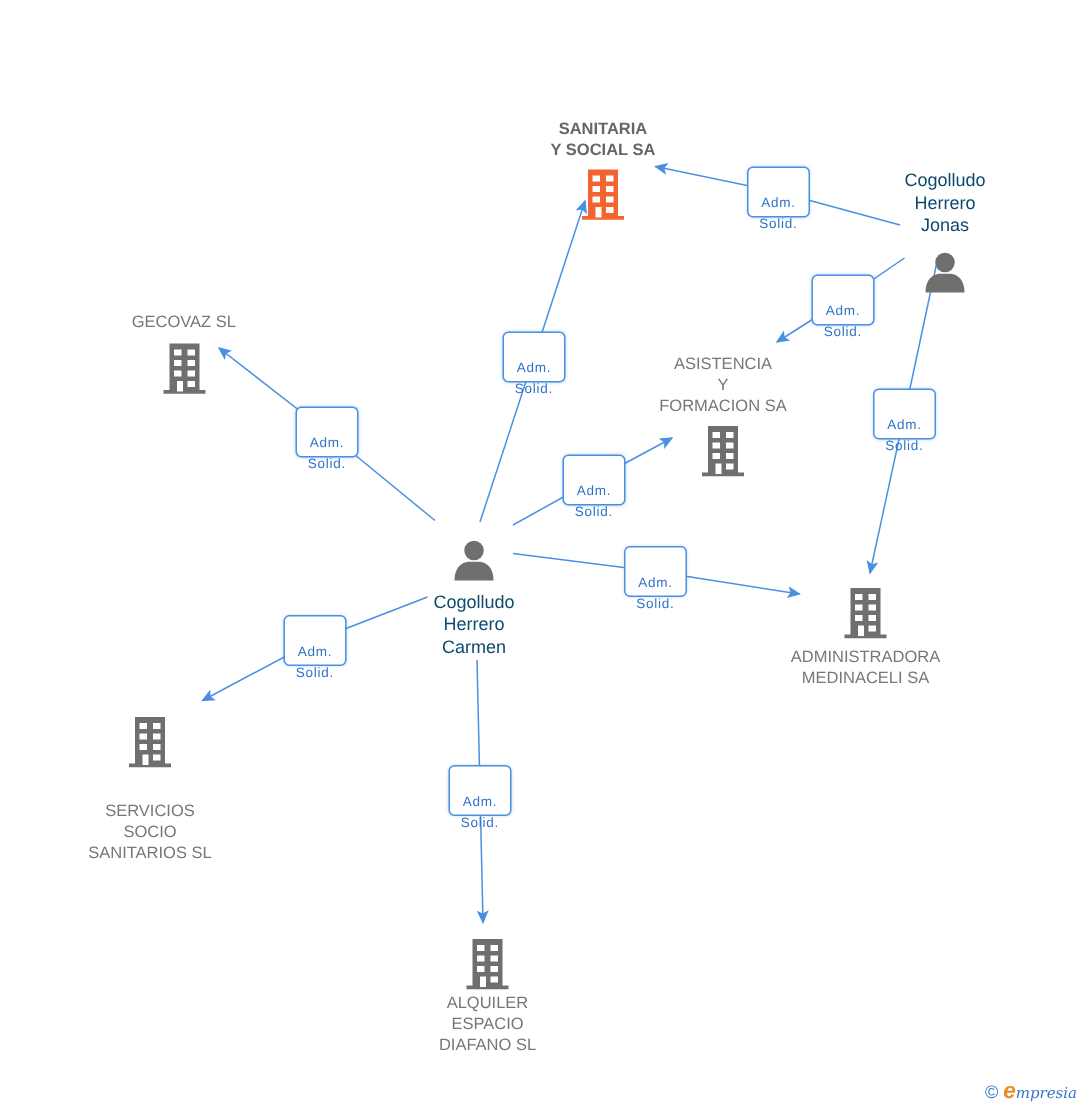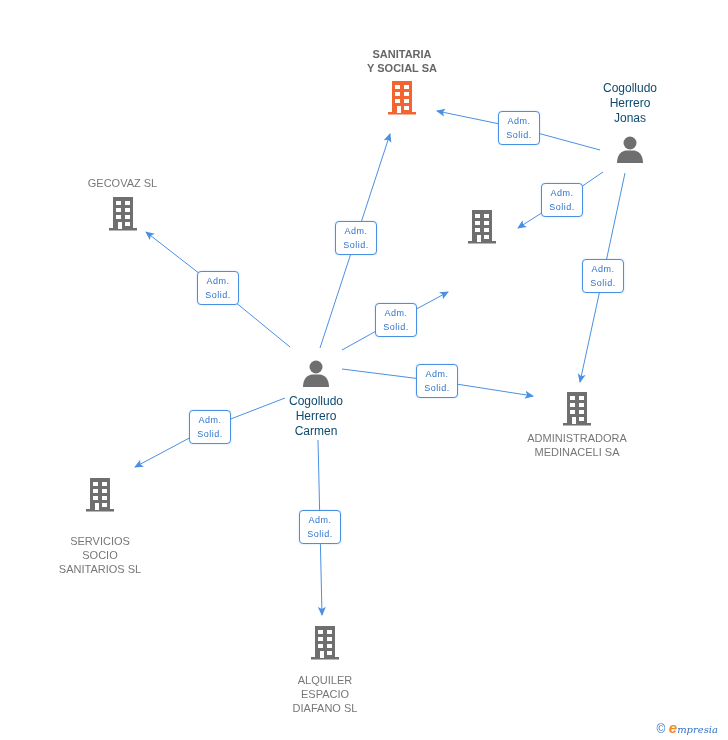--- a/index.html
+++ b/index.html
@@ -1,27 +1,27 @@
 <!DOCTYPE html>
 <html><head>
 <meta charset="utf-8">
 <style>
   html, body { margin: 0; padding: 0; background: #ffffff; }
   body { width: 728px; height: 740px; position: relative; overflow: hidden;
          font-family: "Liberation Sans", sans-serif; }
   #edges { position: absolute; left: 0; top: 0; width: 728px; height: 740px; }
   .node { position: absolute; text-align: center; color: #777; font-size: 11px; line-height: 14px; }
-  .node .lbl { white-space: pre-line; }
+  .node .lbl { white-space: pre-line; margin-top: 32px; }
   .node.main .lbl { font-weight: bold; color: #666; font-size: 11px; }
   .person .lbl { font-size: 12px; line-height: 15px; color: #0c4a6e; }
   .icon { display: block; margin: 0 auto; }
   .edge-label { position: absolute; width: 42px; height: 34px; box-sizing: border-box;
                 border: 1px solid #4a90e2; border-radius: 4px; background: #fff;
                 color: #2f73c9; font-size: 9px; line-height: 14px; text-align: center;
-                padding-top: 2px; letter-spacing: 0.5px; white-space: pre-line;
+                padding-top: 16px; letter-spacing: 0.5px; white-space: pre-line;
                 box-shadow: 0 0 2px rgba(74,144,226,0.35); cursor: pointer; }
   .footer { position: absolute; right: 10px; bottom: 4px; font-size: 12px; color: #2f73c9; }
   .footer .brand { font-family: "DejaVu Serif", serif; font-style: italic; color: #2f73c9; font-size: 10px; }
   .footer .brand-e { color: #f08a24; font-size: 15px; font-weight: bold; font-style: italic; }
 </style>
 </head>
 <body>
 
 <svg id="edges" xmlns="http://www.w3.org/2000/svg">
   <defs>
@@ -81,20 +81,23 @@
         <rect x="19" y="13" width="5" height="4"></rect>
       <rect x="10" y="20" width="5" height="4"></rect>
         <rect x="19" y="20" width="5" height="4"></rect>
       <rect x="12" y="27" width="4" height="7"></rect>
         <rect x="19" y="27" width="5" height="4"></rect>
     </g>
   </svg>
 </div>
 
 <div class="node" id="n-asistencia" style="left:432px; top:204px; width:100px;">
+  <div class="lbl">ASISTENCIA
+Y
+FORMACION SA</div>
   <svg class="icon" width="34" height="36" viewBox="0 0 34 36" style="margin-top:4px">
     <rect x="7" y="2" width="20" height="32" fill="#6f6f6f"></rect>
     <rect x="3" y="33" width="28" height="2.5" fill="#6f6f6f"></rect>
     <g fill="#fff">
       <rect x="10" y="6" width="5" height="4"></rect>
         <rect x="19" y="6" width="5" height="4"></rect>
       <rect x="10" y="13" width="5" height="4"></rect>
         <rect x="19" y="13" width="5" height="4"></rect>
       <rect x="10" y="20" width="5" height="4"></rect>
         <rect x="19" y="20" width="5" height="4"></rect>
@@ -161,21 +164,21 @@
       <rect x="10" y="6" width="5" height="4"></rect>
         <rect x="19" y="6" width="5" height="4"></rect>
       <rect x="10" y="13" width="5" height="4"></rect>
         <rect x="19" y="13" width="5" height="4"></rect>
       <rect x="10" y="20" width="5" height="4"></rect>
         <rect x="19" y="20" width="5" height="4"></rect>
       <rect x="12" y="27" width="4" height="7"></rect>
         <rect x="19" y="27" width="5" height="4"></rect>
     </g>
   </svg>
-  <div class="lbl" style="margin-top:13px">ALQUILER
+  <div class="lbl" style="margin-top:2px">ALQUILER
 ESPACIO
 DIAFANO SL</div>
 </div>
 
 <div class="edge-label" style="left:498px; top:111px;">Adm.
 Solid.</div>
 <div class="edge-label" style="left:541px; top:183px;">Adm.
 Solid.</div>
 <div class="edge-label" style="left:582px; top:259px;">Adm.
 Solid.</div>

